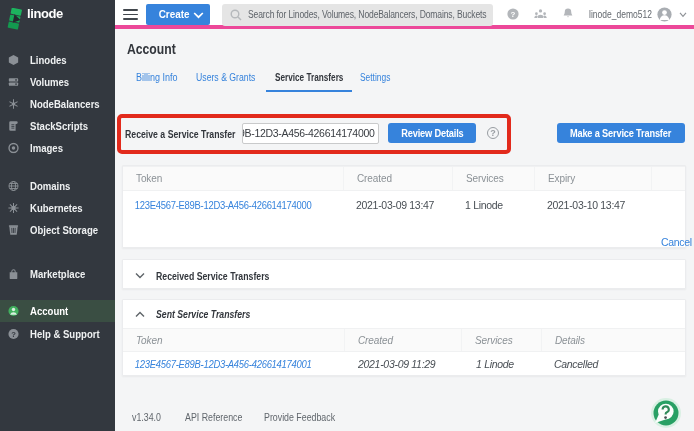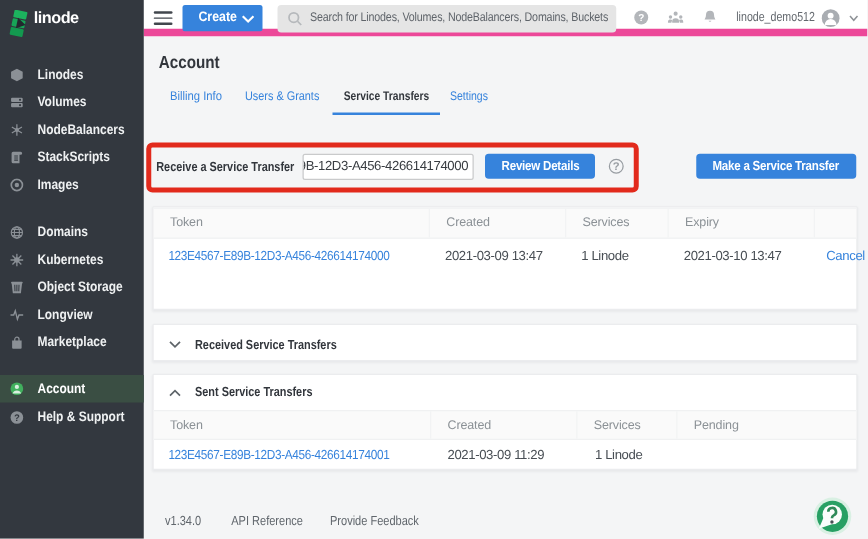--- a/index.html
+++ b/index.html
@@ -9,21 +9,21 @@
 
   
   #sidebar { position:absolute; left:0; top:0; width:115px; height:431px; background:#33383f; z-index:5; }
   .side-item { position:absolute; left:0; width:115px; height:22px; }
   .side-item .lbl { position:absolute; left:30px; top:50%; transform:translateY(-50%) scaleX(0.87); transform-origin:left center; color:#eff1f2; font-size:11px; font-weight:bold; letter-spacing:0; white-space:nowrap; }
   .side-item .ico { position:absolute; left:8px; top:50%; transform:translateY(-50%); width:11px; height:11px; }
   .side-item.active { background:#3a4e43; }
   .ic { fill:#8b9096; }
 
   
-  #topbar { position:absolute; left:115px; top:0; width:579px; height:29px; background:#fff; border-bottom:6px solid #ec4899; z-index:4; }
+  #topbar { position:absolute; left:115px; top:0; width:579px; height:29px; background:#fff; border-bottom:4px solid #ec4899; z-index:4; }
   #hamburger { position:absolute; left:8px; top:9px; width:15px; height:11px; }
   #hamburger div { height:1.6px; background:#42474d; margin-bottom:3px; border-radius:1px; }
   #createbtn { position:absolute; left:31px; top:4px; width:64px; height:21px; background:#3683dc; border-radius:2px; color:#fff; font-size:11px; font-weight:bold; line-height:21px; }
   #searchbar { position:absolute; left:107px; top:4px; width:271px; height:22px; background:#e5e5e5; border-radius:3px; color:#5f646a; font-size:10px; letter-spacing:-0.15px; line-height:22px; white-space:nowrap; overflow:hidden; }
   #searchbar .mag { position:absolute; left:8px; top:5px; }
   #searchbar .ph { position:absolute; left:26px;  transform:scaleX(0.855); transform-origin:left center; }
   .topico { position:absolute; }
   #username { position:absolute; left:474px; top:0; height:29px; line-height:29px; font-size:10.5px; letter-spacing:0; color:#63686e; transform:scaleX(0.81); transform-origin:left center; }
 
   
@@ -151,26 +151,20 @@
         <path class="ic" d="M1.5 2 h10 l-1.2 10 h-7.6 Z"></path>
         <rect x="1" y="1" width="11" height="1.6" rx=".8" class="ic"></rect>
         <g stroke="#33383f" stroke-width="1">
           <line x1="4.5" y1="4" x2="4.7" y2="10"></line>
           <line x1="6.5" y1="4" x2="6.5" y2="10"></line>
           <line x1="8.5" y1="4" x2="8.3" y2="10"></line>
         </g>
       </svg>
     <span class="lbl">Object Storage</span>
   </div>
-  <div class="side-item" style="top:241px;">
-    <svg class="ico" viewBox="0 0 13 13">
-        <path d="M0.5 6.5 h3 l1.5-4 2 8 1.5-4 h4" stroke="#8b9096" stroke-width="1.3" fill="none"></path>
-      </svg>
-    <span class="lbl">Longview</span>
-  </div>
   <div class="side-item" style="top:263px;">
     <svg class="ico" viewBox="0 0 13 13">
         <path class="ic" d="M2 4.5 h9 v7 a1 1 0 0 1 -1 1 h-7 a1 1 0 0 1 -1-1 Z"></path>
         <path d="M4.5 6 v-2.5 a2 2 0 0 1 4 0 V6" stroke="#8b9096" stroke-width="1.2" fill="none"></path>
       </svg>
     <span class="lbl">Marketplace</span>
   </div>
 
   <div class="side-item active" style="top:300px;">
     <svg class="ico" viewBox="0 0 13 13">
@@ -263,50 +257,51 @@
       <span class="th" style="left:220px;width:109px;">Created</span>
       <span class="th" style="left:329px;width:84px;">Services</span>
       <span class="th" style="left:411px;width:117px;">Expiry</span>
       <span class="th" style="left:528px;width:36px;"></span>
     </div>
     <div class="trow">
       <span class="td link" style="left:0;transform:scaleX(0.9);transform-origin:left center;">123E4567-E89B-12D3-A456-426614174000</span>
       <span class="td" style="left:220px;">2021-03-09 13:47</span>
       <span class="td" style="left:329px;">1 Linode</span>
       <span class="td" style="left:411px;">2021-03-10 13:47</span>
-      <span class="td link" style="left:525px;">Cancel</span>
+      <span class="td link" style="left:525px;margin-top:37px;">Cancel</span>
     </div>
   </div>
 
   <div class="panel" style="top:229px;height:30px;text-decoration:underline;">
     <div class="phead" style="height:30px;">
       <svg class="chev" style="top:12px;" width="10" height="7" viewBox="0 0 10 7">
           <path d="M1 1.5 L5 5.5 L9 1.5" stroke="#5e6469" stroke-width="1.4" fill="none"></path>
         </svg>
       <span class="ptitle" style="top:15.5px;">Received Service Transfers</span>
     </div>
   </div>
 
-  <div class="panel" style="top:269px;height:77px;">
+  <div class="panel" style="top:269px;height:77px;font-style:italic;">
     <div class="phead">
       <svg class="chev" style="top:10.5px;" width="10" height="7" viewBox="0 0 10 7">
           <path d="M1 5.5 L5 1.5 L9 5.5" stroke="#5e6469" stroke-width="1.4" fill="none"></path>
         </svg>
       <span class="ptitle" style="top:14px;">Sent Service Transfers</span>
     </div>
     <div class="thead" style="height:24px;">
       <span class="th" style="left:0;width:221px;border-left:none;line-height:23px;">Token</span>
       <span class="th" style="left:221px;width:117px;line-height:23px;">Created</span>
       <span class="th" style="left:338px;width:80px;line-height:23px;">Services</span>
-      <span class="th" style="left:418px;width:146px;line-height:23px;">Pending</span>
+      <span class="th" style="left:418px;width:146px;line-height:23px;">Details</span>
     </div>
     <div class="trow" style="height:24px;">
       <span class="td link" style="left:0;line-height:24px;transform:scaleX(0.9);transform-origin:left center;">123E4567-E89B-12D3-A456-426614174001</span>
       <span class="td" style="left:222px;line-height:24px;">2021-03-09 11:29</span>
       <span class="td" style="left:340px;line-height:24px;">1 Linode</span>
+      <span class="td" style="left:418px;line-height:24px;">Cancelled</span>
     </div>
   </div>
 
   <div id="footer">
     <span style="left:17px;">v1.34.0</span>
     <span style="left:70px;">API Reference</span>
     <span style="left:149px;">Provide Feedback</span>
   </div>
 
   <svg id="beacon" width="34" height="34" viewBox="0 0 34 34">

